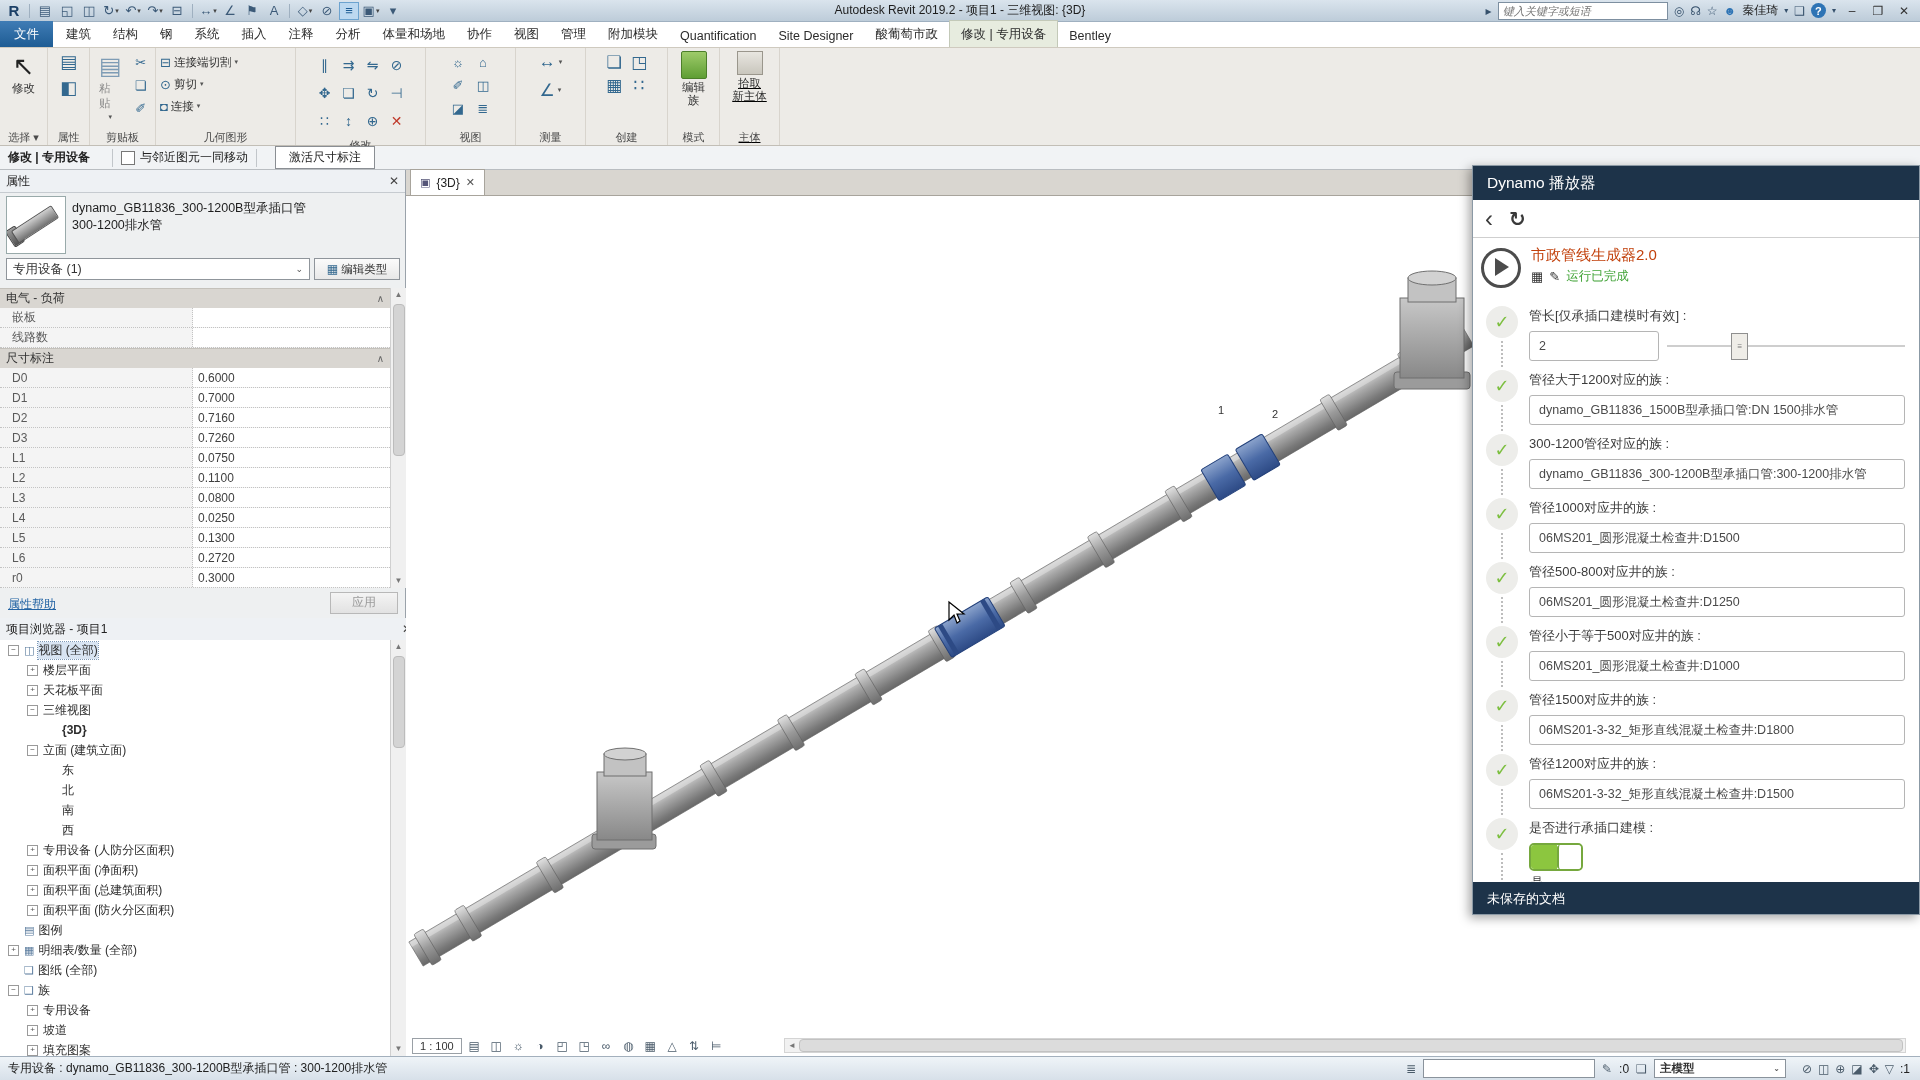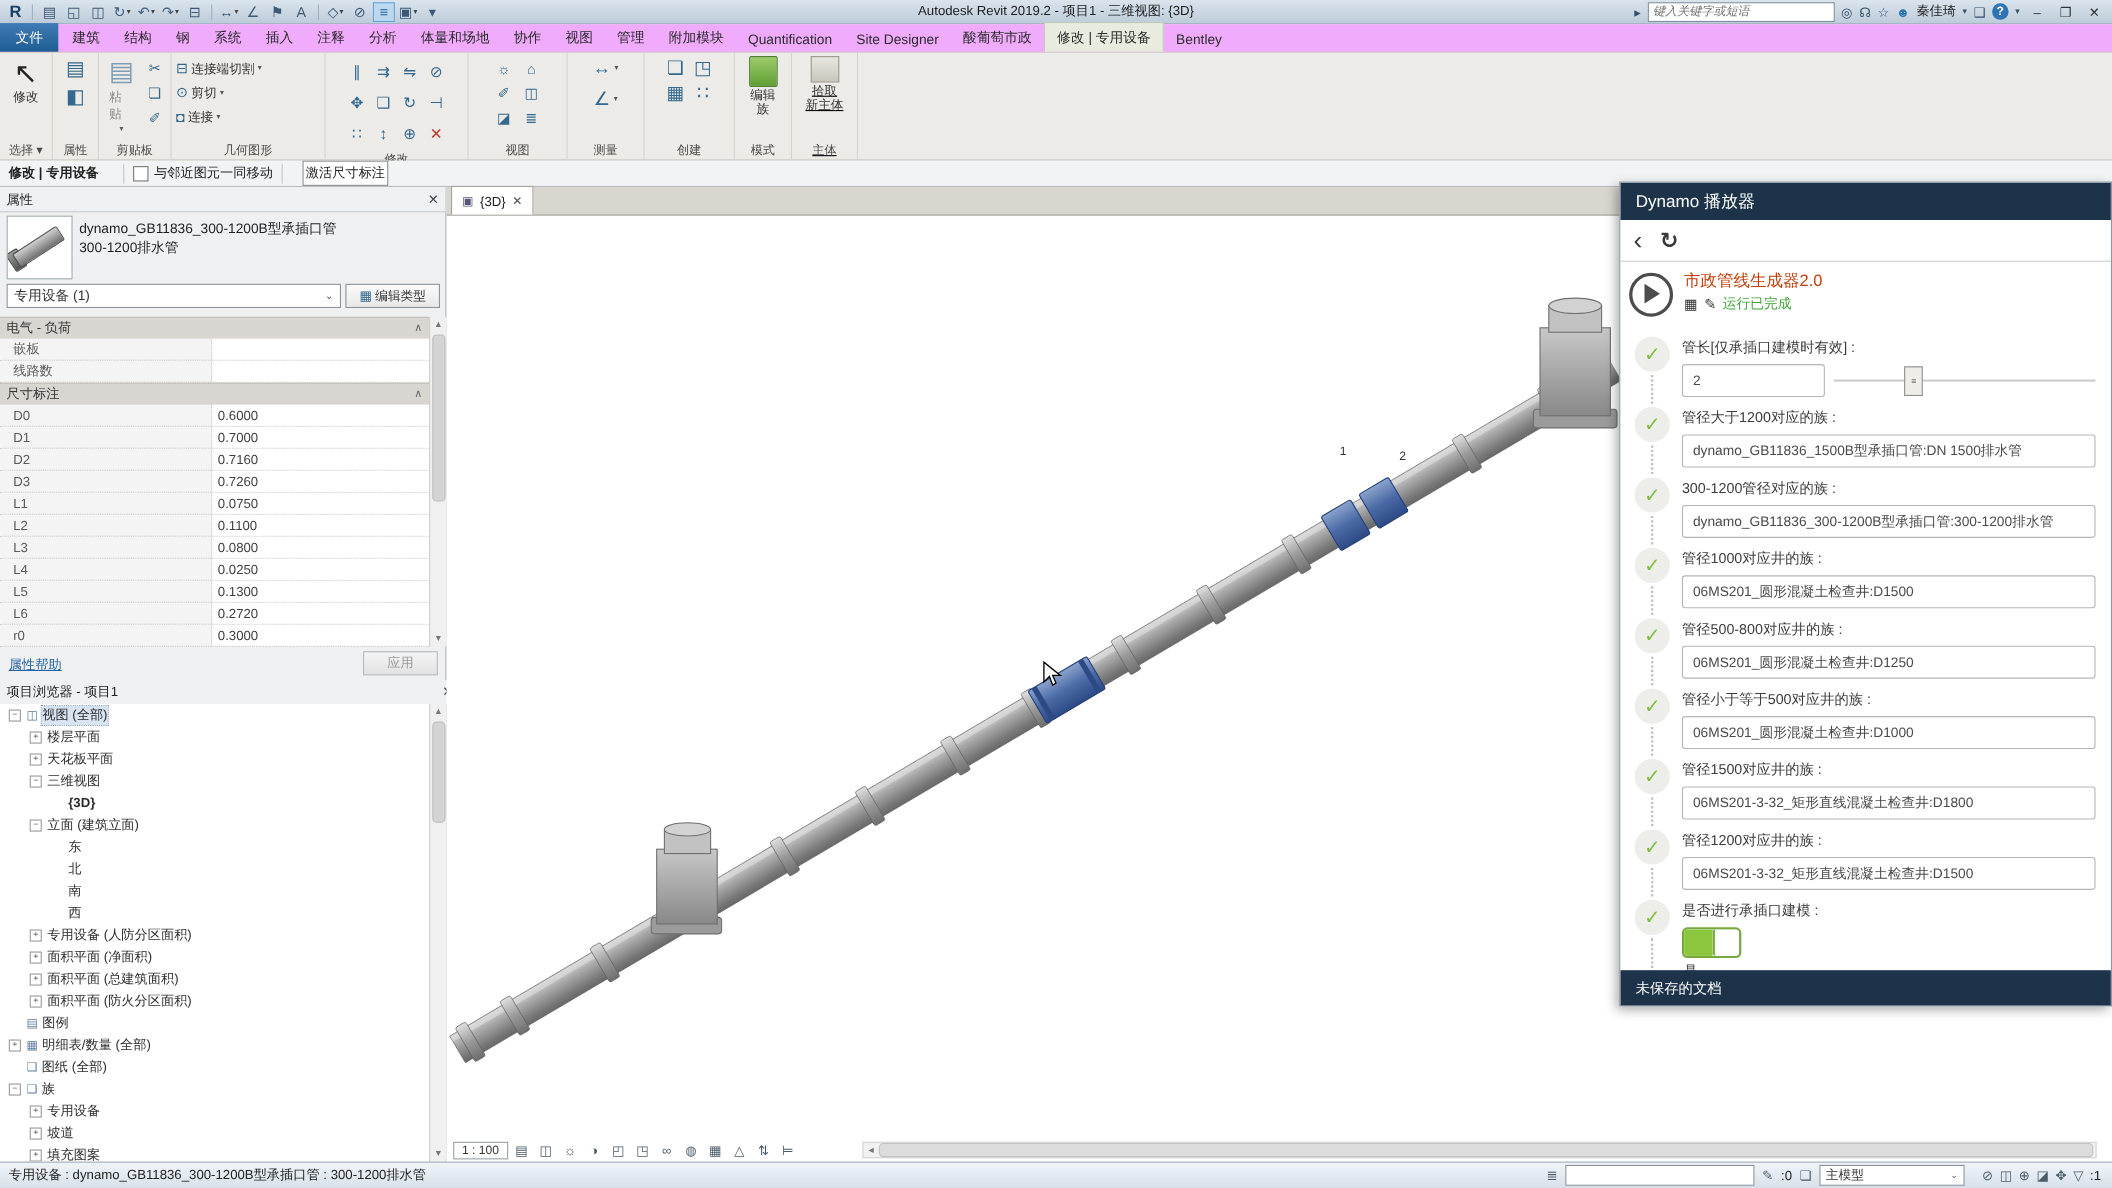--- a/index.html
+++ b/index.html
@@ -13,21 +13,21 @@
   .qat.act{background:#bcd8f0;border:1px solid #6da3cf;box-sizing:border-box;color:#1d5c94;}
   .qat .dd{font-size:7px;color:#444;margin-left:1px;}
   .qsep{width:1px;height:14px;background:#9fb0c0;margin:0 3px;}
   #apptitle{position:absolute;left:0;right:0;text-align:center;pointer-events:none;color:#1c1c1c;}
   #tright{margin-left:auto;display:flex;align-items:center;gap:6px;padding-right:6px;z-index:2;}
   #searchbox{width:160px;height:16px;border:1px solid #7d8fa0;font-size:11px;font-style:italic;color:#777;padding:0 4px;background:#fff;}
   .tico{font-size:12px;color:#35506b;}
   .winbtn{font-size:12px;color:#333;width:20px;text-align:center;}
   #helpbtn{width:15px;height:15px;border-radius:50%;background:#2e74b5;color:#fff;font-size:11px;font-weight:bold;display:flex;align-items:center;justify-content:center;}
   
-  #tabbar{left:0;top:22px;width:1920px;height:26px;background:#f0abfc;display:flex;align-items:flex-end;border-bottom:1px solid #cfcabf;box-sizing:border-box;}
+  #tabbar{left:0;top:22px;width:1920px;height:26px;background:#ffffff;display:flex;align-items:flex-end;border-bottom:1px solid #cfcabf;box-sizing:border-box;}
   .rtab{padding:5px 11px 4px;font-size:12.5px;color:#2b2b2b;white-space:nowrap;}
   .rtab.file{background:linear-gradient(#3f7cb5,#1e5c94);color:#fff;padding:5px 14px 4px;margin-right:2px;}
   .rtab.act{background:#e7ecdf;border:1px solid #c3c9b8;border-bottom:none;}
   
   #ribbon{left:0;top:48px;width:1920px;height:98px;background:#edebe7;border-bottom:1px solid #c2beb6;box-sizing:border-box;display:flex;}
   .rgroup{height:97px;border-right:1px solid #d8d4cd;display:flex;flex-direction:column;box-sizing:border-box;}
   .rbody{flex:1;display:flex;align-items:flex-start;padding:3px 4px;gap:3px;}
   .rlabel{height:15px;font-size:11px;color:#4a4a4a;text-align:center;line-height:15px;white-space:nowrap;}
   .bigbtn{display:flex;flex-direction:column;align-items:center;justify-content:center;gap:2px;padding:2px 5px;font-size:11.5px;color:#333;}
   .bigbtn .bicon{font-size:24px;line-height:26px;color:#2c5e8e;}
@@ -40,21 +40,21 @@
   #modgrid{display:grid;grid-template-columns:repeat(4,24px);grid-auto-rows:28px;}
   #modgrid .mi{display:flex;align-items:center;justify-content:center;font-size:14px;color:#33688f;}
   .twoline{font-size:11.5px;color:#333;text-align:center;line-height:13px;}
   .fam{width:24px;height:26px;background:linear-gradient(#9ecb6a,#5f9e34);border:1px solid #4c7f2a;border-radius:2px;}
   .hosti{width:24px;height:22px;background:linear-gradient(#e8e6e0,#c9c6bd);border:1px solid #9a968c;}
   
   #optionsbar{left:0;top:146px;width:1920px;height:24px;background:#f1f3f5;border-bottom:1px solid #b9bdc1;box-sizing:border-box;display:flex;align-items:center;font-size:12px;color:#222;}
   #optctx{font-weight:bold;padding:0 14px 0 8px;}
   .osep{width:1px;height:18px;background:#c2c6ca;margin:0 8px;}
   #optchk{width:12px;height:12px;border:1px solid #777;background:#fff;margin-right:5px;}
-  #optbtn{border:1px solid #8a8e93;background:#fff;padding:2px 2px;margin-left:10px;font-size:12px;}
+  #optbtn{border:1px solid #8a8e93;background:#fff;padding:2px 13px;margin-left:10px;font-size:12px;}
   
   #leftpane{left:0;top:170px;width:406px;height:886px;background:#eef0f1;border-right:1px solid #9aa2aa;box-sizing:border-box;font-size:12px;color:#333;}
   .palhead{height:22px;display:flex;align-items:center;padding:0 6px;background:#eef1f4;border-bottom:1px solid #c6cbd0;color:#222;}
   .palhead .x{margin-left:auto;font-size:12px;color:#444;}
   #preview{left:6px;top:26px;width:58px;height:56px;background:#fff;border:1px solid #9aa;overflow:hidden;}
   #pipepv{left:4px;top:20px;width:46px;height:13px;background:linear-gradient(#cfcfcf,#6f6f6f);transform:rotate(-33deg);border-radius:2px;border:1px solid #555;}
   #pipepv2{left:2px;top:30px;width:10px;height:17px;background:linear-gradient(#9a9a9a,#4f4f4f);transform:rotate(-33deg);border:1px solid #444;border-radius:2px;}
   #typename{left:72px;top:30px;width:320px;font-size:12.5px;line-height:17px;color:#1e1e1e;}
   #selrow{left:6px;top:88px;width:394px;height:22px;display:flex;gap:4px;}
   #typesel{flex:1;background:#fff;border:1px solid #8f959b;display:flex;align-items:center;padding:0 6px;font-size:12.5px;}
@@ -91,21 +91,21 @@
   .vci{width:19px;height:18px;border:1px solid transparent;display:flex;align-items:center;justify-content:center;font-size:12px;color:#4a5b6a;}
   #hscroll{left:378px;top:868px;width:1122px;height:15px;background:#f1f1f1;border:1px solid #d4d4d4;box-sizing:border-box;display:flex;align-items:center;}
   #hscroll .la{width:14px;text-align:center;font-size:8px;color:#777;}
   #hscroll .th{flex:1;height:11px;background:#dcdcdc;border:1px solid #c2c2c2;border-radius:4px;margin-right:2px;}
   
   #statusbar{left:0;top:1056px;width:1920px;height:24px;background:linear-gradient(#eff4f8,#d7e0e9);border-top:1px solid #a3b0bd;box-sizing:border-box;display:flex;align-items:center;font-size:12px;color:#222;}
   #sbtext{padding-left:8px;white-space:nowrap;}
   #sbmid{margin-left:auto;display:flex;align-items:center;gap:7px;}
   .sbico{font-size:12px;color:#4a5b6a;}
   .sbbox{width:170px;height:17px;border:1px solid #8a939c;background:#fff;}
-  .sbbox2{width:120px;height:17px;border:1px solid #8a939c;background:#fff;font-size:11.5px;display:flex;align-items:center;padding:0 5px;color:#333;}
+  .sbbox2{width:120px;height:17px;border:1px solid #8a939c;background:#fff;font-size:11.5px;display:flex;align-items:center;padding:0 5px;color:#333;font-weight:bold;}
   .sbbox2 .car{margin-left:auto;font-size:8px;color:#555;}
   #sbright{display:flex;align-items:center;gap:6px;padding:0 10px 0 16px;}
   
   #dynamo{left:1472px;top:165px;width:448px;height:750px;background:#fff;border:1px solid #8b99a5;box-sizing:border-box;box-shadow:-3px 3px 10px rgba(0,0,0,.35);z-index:20;overflow:hidden;}
   #dynhead{left:0;top:0;width:446px;height:34px;background:#1d3349;color:#fff;display:flex;align-items:center;padding-left:14px;box-sizing:border-box;font-size:15.5px;}
   #dyntools{left:0;top:34px;width:446px;height:38px;border-bottom:1px solid #cfcfcf;box-sizing:border-box;display:flex;align-items:center;gap:16px;padding-left:12px;}
   #backbtn{font-size:24px;color:#3a3a3a;line-height:20px;}
   #refreshbtn{font-size:20px;color:#3a3a3a;font-weight:bold;}
   #dynscript{left:0;top:76px;width:446px;height:64px;display:flex;padding:4px 8px;box-sizing:border-box;gap:10px;}
   #playbtn{width:40px;height:40px;border:3.5px solid #4c4c4c;border-radius:50%;box-sizing:border-box;position:relative;flex:none;margin-top:2px;}

